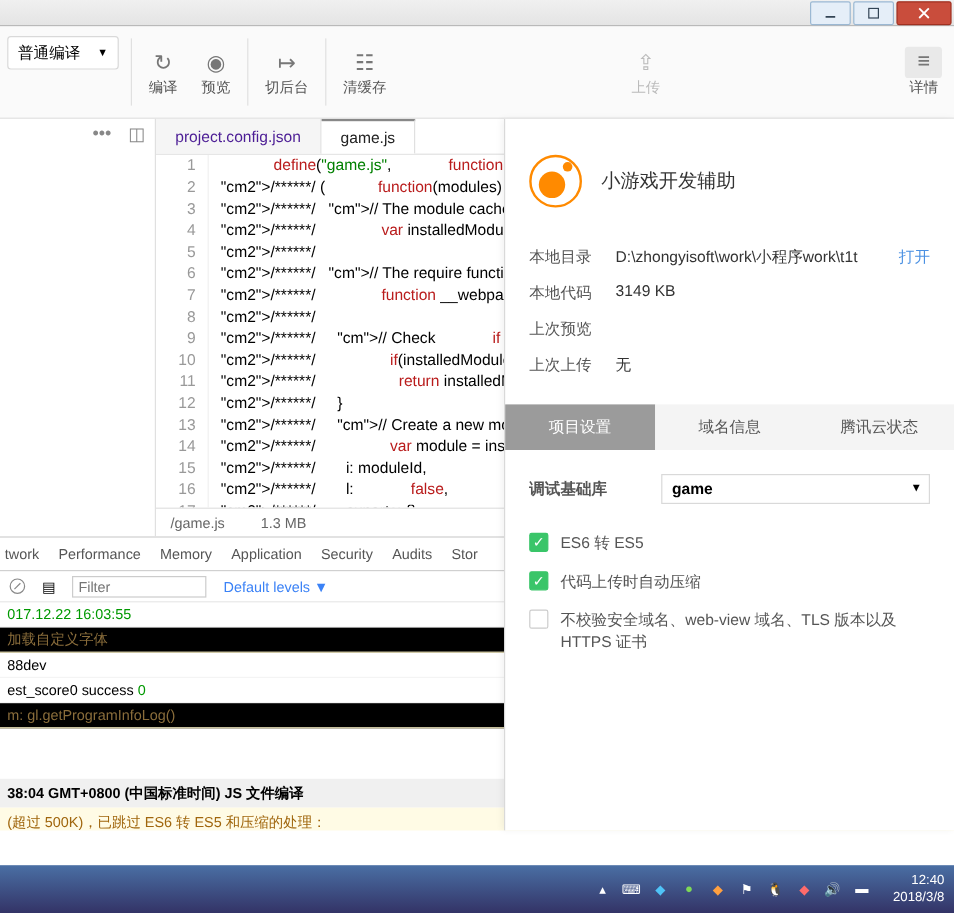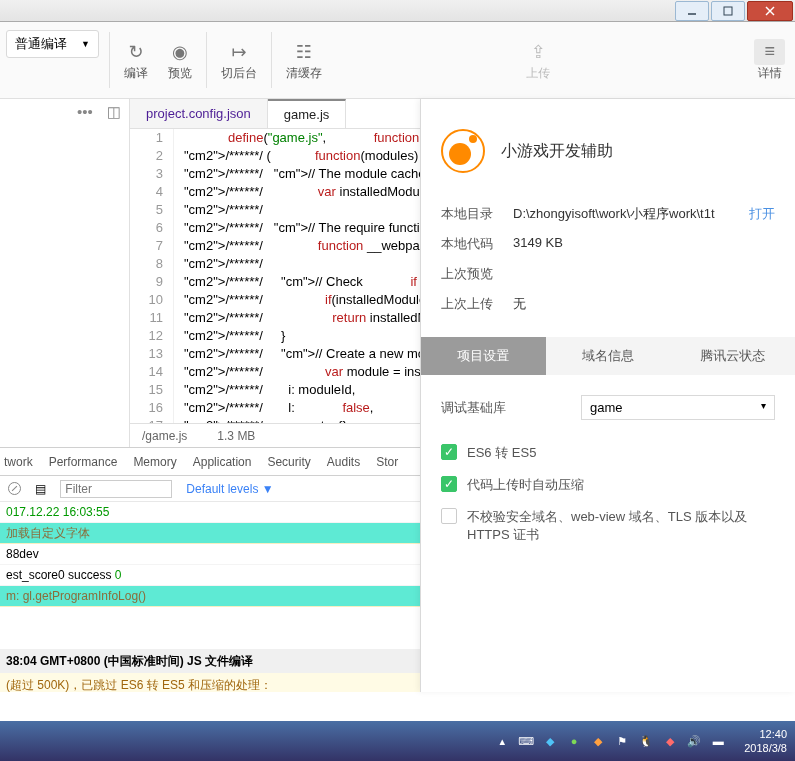--- a/index.html
+++ b/index.html
@@ -46,44 +46,44 @@
 
 .devtools { border-top: 1px solid #d0d0d0; height: 245px; display: flex; flex-direction: column; font-size: 12px; }
 .dt-tabs { height: 28px; display: flex; align-items: center; gap: 16px; padding: 0 4px; border-bottom: 1px solid #d0d0d0; color: #555; }
 .dt-filter { height: 26px; display: flex; align-items: center; gap: 14px; padding: 0 8px; border-bottom: 1px solid #e8e8e8; }
 .dt-filter .circ { width: 13px; height: 13px; border: 1px solid #888; border-radius: 50%; position: relative; }
 .dt-filter .circ::after { content:''; position:absolute; left:2px; right:2px; top:5px; height:1px; background:#888; transform: rotate(-45deg); }
 .dt-filter input { border: 1px solid #ccc; padding: 1px 4px; width: 112px; font-size: 12px; }
 .dt-filter .levels { color: #3b82f6; }
 .console { flex: 1; overflow: hidden; font-family: Consolas, monospace; font-size: 12px; line-height: 18px; }
 .cline { padding: 1px 6px; border-bottom: 1px solid #f4f4f4; }
-.cline.warn { background: #5eead4; color: #8a6d3b; border-bottom-color: #f7eec2; }
+.cline.warn { background: #000000; color: #8a6d3b; border-bottom-color: #f7eec2; }
 .cline .g { color: #090; }
 .build-hdr { font-weight: bold; background: #f0f0f0; padding: 3px 6px; }
 .build-warn { background: #fffbe5; color: #a0660d; padding: 3px 6px; }
 
 
 .side-panel { position: absolute; right: 0; top: 99px; width: 375px; height: 593px; background: #fff; border-left: 1px solid #d9d9d9; box-shadow: -2px 0 6px rgba(0,0,0,.06); display: flex; flex-direction: column; font-size: 13px; }
 .sp-head { display: flex; align-items: center; gap: 16px; padding: 30px 20px 26px; }
 .sp-logo { width: 44px; height: 44px; border-radius: 50%; background: #fff; position: relative; border: 2px solid #ff8a00; }
 .sp-logo::before { content: ''; position: absolute; width: 22px; height: 22px; background: #ff8a00; border-radius: 50%; left: 6px; bottom: 6px; }
 .sp-logo::after { content: ''; position: absolute; width: 8px; height: 8px; background: #ff8a00; border-radius: 50%; right: 6px; top: 4px; }
 .sp-title { font-size: 16px; color: #333; }
 .sp-info { padding: 0 20px 18px; color: #555; }
 .sp-row { display: flex; padding: 6px 0; }
 .sp-label { width: 72px; color: #555; }
 .sp-val { flex: 1; color: #333; }
 .sp-open { color: #4a90e2; }
 .sp-tabs { display: flex; }
 .sp-tab { flex: 1; text-align: center; padding: 10px 0; background: #f4f4f4; color: #555; }
 .sp-tab.active { background: #9b9b9b; color: #fff; }
 .sp-body { padding: 20px; }
-.sp-sel-row { display: flex; align-items: center; margin-bottom: 24px; }
+.sp-sel-row { display: flex; align-items: center; margin-bottom: 24px; font-weight: bold; }
 .sp-sel-lbl { width: 110px; color: #555; }
-.sp-select { flex: 1; border: 1px solid #d9d9d9; padding: 4px 8px; display: flex; justify-content: space-between; background: #fff; margin-left: 30px; }
+.sp-select { flex: 1; border: 1px solid #d9d9d9; padding: 4px 8px; display: flex; justify-content: space-between; background: #fff; }
 .chk-row { display: flex; align-items: flex-start; gap: 10px; margin: 14px 0; }
 .chk { width: 16px; height: 16px; border: 1px solid #ccc; border-radius: 2px; display: flex; align-items: center; justify-content: center; flex-shrink: 0; }
 .chk.on { background: #3ac569; border-color: #3ac569; color: #fff; font-size: 12px; }
 .chk-label { color: #555; line-height: 18px; }
 
 
 .taskbar { position: absolute; left: 0; right: 0; bottom: 0; height: 40px; background: linear-gradient(#4a6fa4,#336); display: flex; align-items: center; justify-content: flex-end; padding: 0 8px; color: #fff; font-size: 11px; }
 .tray { display: flex; align-items: center; gap: 8px; }
 .tray-ico { width: 16px; height: 16px; display:flex; align-items:center; justify-content:center; }
 .clock { text-align: right; margin-left: 10px; line-height: 14px; }

